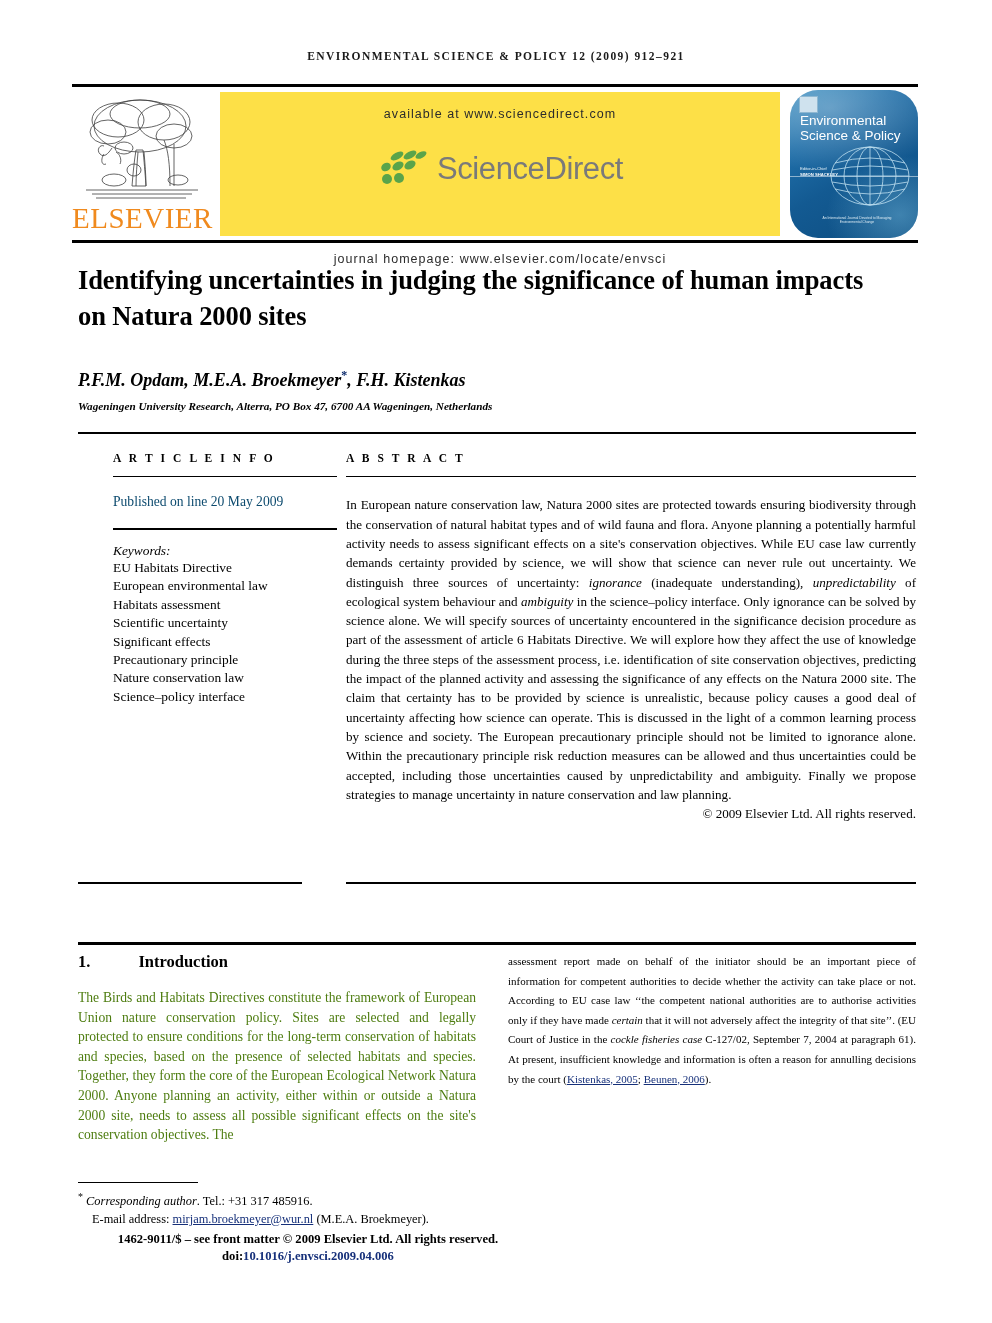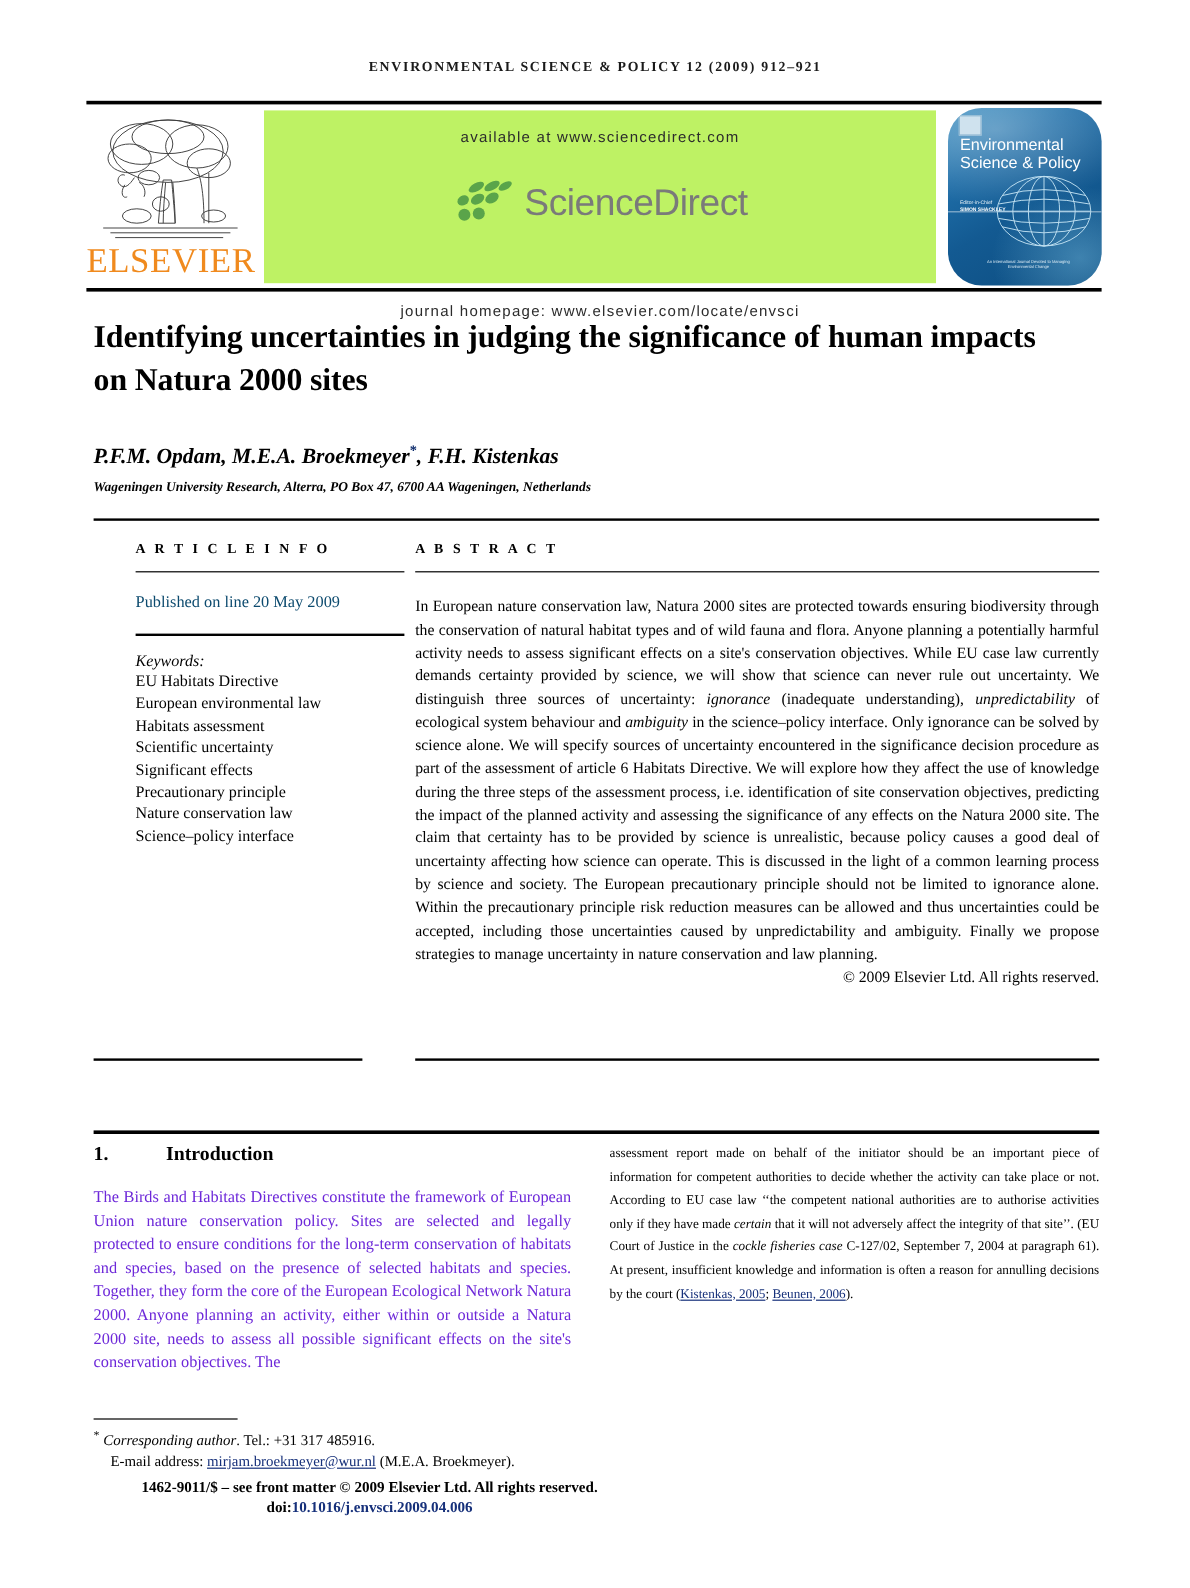--- a/index.html
+++ b/index.html
@@ -74,21 +74,21 @@
     font-size: 29px;
     letter-spacing: 0.5px;
     color: #f08a1e;
   }
   .sd-banner {
     position: absolute;
     left: 148px;
     top: 2px;
     width: 560px;
     height: 144px;
-    background: #bef264;
+    background: #fde047;
   }
   .sd-available {
     position: absolute;
     left: 0;
     top: 15px;
     width: 560px;
     text-align: center;
     font-family: "Liberation Sans", sans-serif;
     font-size: 12.5px;
     letter-spacing: 1.05px;
@@ -370,21 +370,21 @@
   .sec-num-title .num { margin-right: 48px; }
   .col-left {
     position: absolute;
     left: 78px;
     top: 988px;
     width: 398px;
     font-family: "Liberation Serif", serif;
     font-size: 13.6px;
     line-height: 19.6px;
     text-align: justify;
-    color: #6d28d9;
+    color: #4d7c0f;
   }
   .col-right {
     position: absolute;
     left: 508px;
     top: 952px;
     width: 408px;
     font-family: "Liberation Serif", serif;
     font-size: 11px;
     line-height: 19.6px;
     text-align: justify;

